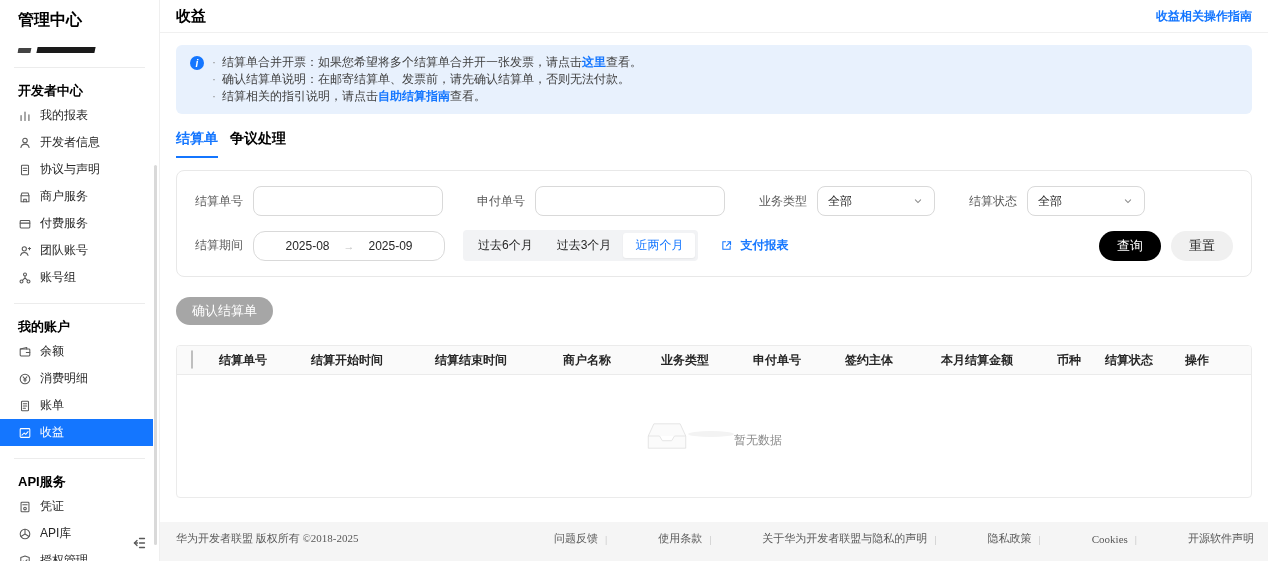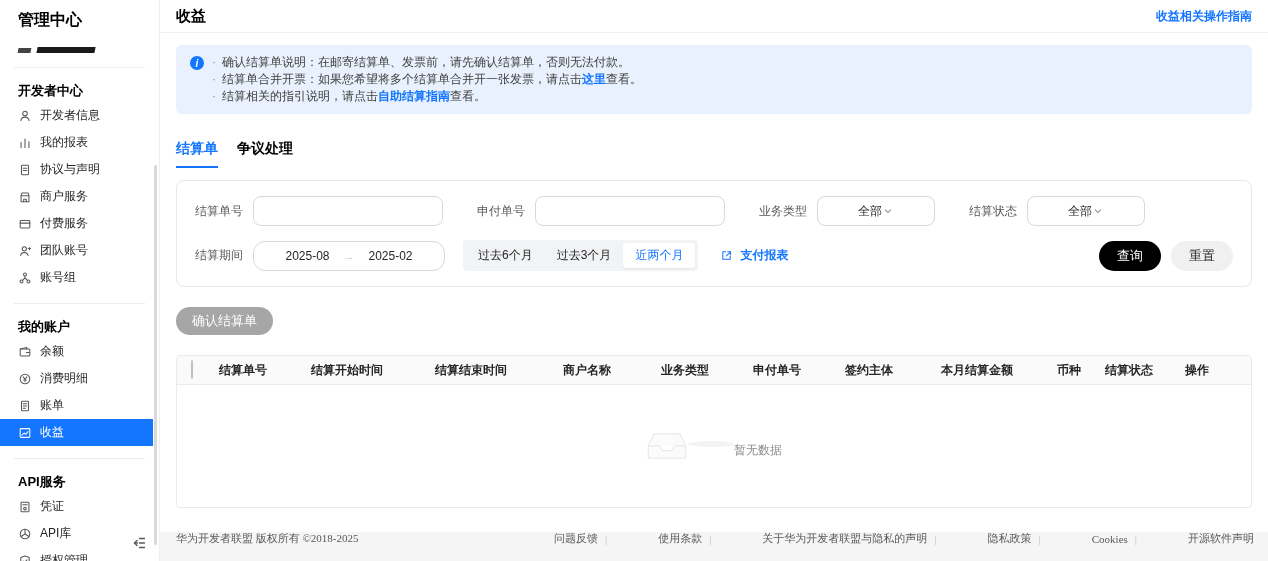--- a/index.html
+++ b/index.html
@@ -41,33 +41,33 @@
 
   .banner { display:flex; gap:8px; background:#e8f1fd; border-radius:6px;
     margin-top:12px; padding:9px 14px; }
   .banner .info-ic { width:14px; height:14px; min-width:14px; border-radius:50%;
     background:#1476ff; color:#fff; font-size:10px; font-weight:bold; font-style:italic;
     display:flex; align-items:center; justify-content:center; margin-top:2px; }
   .banner-lines { font-size:12px; color:#404040; line-height:17px; }
   .banner-line .bullet { color:#8c8c8c; margin-right:6px; }
   .banner-line .lnk { color:#1476ff; font-weight:bold; cursor:pointer; }
 
-  .tabs { display:flex; gap:19px; margin-top:26px; }
+  .tabs { display:flex; gap:12px; margin-top:16px; }
   .tab { font-size:14px; font-weight:bold; color:#000; padding-bottom:8px; cursor:pointer; }
   .tab.active { color:#1476ff; border-bottom:2px solid #1476ff; }
 
   .filter-card { border:1px solid #e8e8e8; border-radius:8px; margin-top:12px; padding:15px 18px; }
   .f-row { display:flex; align-items:center; position:relative; }
   .f-row + .f-row { margin-top:14px; }
   .f-label { font-size:12px; color:#595959; margin-right:10px; white-space:nowrap; }
   .f-input { width:190px; height:30px; border:1px solid #d9d9d9; border-radius:8px;
     padding:0 10px; font-size:12px; outline:none; background:#fff; }
   .f-gap { width:34px; }
   .f-select { width:118px; height:30px; border:1px solid #d9d9d9; border-radius:8px;
-    display:flex; align-items:center; justify-content:center; padding:0 10px;
+    display:flex; align-items:center; justify-content:space-between; padding:0 10px;
     font-size:12px; color:#262626; cursor:pointer; background:#fff; }
   .f-select .chev { width:12px; height:12px; color:#8c8c8c; display:flex; }
   .daterange { width:192px; height:30px; border:1px solid #d9d9d9; border-radius:12px;
     display:flex; align-items:center; justify-content:center; gap:14px; font-size:12px; cursor:pointer; }
   .daterange .arrow { color:#bfbfbf; font-size:11px; }
   .seg { display:flex; background:#f2f3f5; border-radius:4px; padding:3px; margin-left:18px; }
   .seg-item { font-size:12px; color:#262626; padding:4px 12px; border-radius:3px; cursor:pointer; white-space:nowrap; }
   .seg-item.active { background:#fff; color:#1476ff; box-shadow:0 1px 2px rgba(0,0,0,.06); }
   .pay-report { display:flex; align-items:center; gap:7px; margin-left:22px;
     font-size:12px; color:#1476ff; font-weight:bold; cursor:pointer; }
@@ -110,33 +110,33 @@
     <div class="sb-clipped">
       <i class="c1"></i>
         <i class="c2"></i>
     </div>
     <div id="sb-sections">
         <div class="sb-divider"></div>
         <div class="sb-heading">开发者中心</div>
         <div class="sb-item">
           <span class="ic">
             <svg viewBox="0 0 16 16" fill="none" stroke="currentColor" stroke-width="1.2" stroke-linecap="round" stroke-linejoin="round">
+              <path d="M3.5 13V7.5M8 13V3.5M12.5 13V6.5"></path>
+            </svg>
+          </span>
+          <span>我的报表</span>
+        </div>
+        <div class="sb-item">
+          <span class="ic">
+            <svg viewBox="0 0 16 16" fill="none" stroke="currentColor" stroke-width="1.2" stroke-linecap="round" stroke-linejoin="round">
               <circle cx="8" cy="5.2" r="2.6"></circle>
               <path d="M3.3 13.2c.5-2.6 2.4-3.9 4.7-3.9s4.2 1.3 4.7 3.9"></path>
             </svg>
           </span>
           <span>开发者信息</span>
-        </div>
-        <div class="sb-item">
-          <span class="ic">
-            <svg viewBox="0 0 16 16" fill="none" stroke="currentColor" stroke-width="1.2" stroke-linecap="round" stroke-linejoin="round">
-              <path d="M3.5 13V7.5M8 13V3.5M12.5 13V6.5"></path>
-            </svg>
-          </span>
-          <span>我的报表</span>
         </div>
         <div class="sb-item">
           <span class="ic">
             <svg viewBox="0 0 16 16" fill="none" stroke="currentColor" stroke-width="1.2" stroke-linecap="round" stroke-linejoin="round">
               <rect x="4" y="2.5" width="8" height="11" rx="1"></rect>
               <path d="M6 6h4M6 8.5h4"></path>
             </svg>
           </span>
           <span>协议与声明</span>
         </div>
@@ -263,22 +263,22 @@
     <div class="topbar">
       <div class="topbar-title">收益</div>
       <div class="guide-link">收益相关操作指南</div>
     </div>
 
     <div class="content">
 
       <div class="banner">
         <div class="info-ic">i</div>
         <div class="banner-lines" id="banner-lines">
+            <div class="banner-line"><span class="bullet">·</span><span>结算单合并开票：如果您希望将多个结算单合并开一张发票，请点击</span><span class="lnk">这里</span><span>查看。</span></div>
             <div class="banner-line"><span class="bullet">·</span><span>确认结算单说明：在邮寄结算单、发票前，请先确认结算单，否则无法付款。</span></div>
-            <div class="banner-line"><span class="bullet">·</span><span>结算单合并开票：如果您希望将多个结算单合并开一张发票，请点击</span><span class="lnk">这里</span><span>查看。</span></div>
             <div class="banner-line"><span class="bullet">·</span><span>结算相关的指引说明，请点击</span><span class="lnk">自助结算指南</span><span>查看。</span></div>
           </div>
       </div>
 
       <div class="tabs">
         <div class="tab active">结算单</div>
         <div class="tab">争议处理</div>
       </div>
 
       <div class="filter-card">
@@ -308,21 +308,21 @@
                 </svg>
             </span>
           </div>
         </div>
 
         <div class="f-row">
           <span class="f-label">结算期间</span>
           <div class="daterange">
             <span>2025-08</span>
             <span class="arrow">→</span>
-            <span>2025-02</span>
+            <span>2025-09</span>
           </div>
           <div class="seg" id="seg-control">
               <span class="seg-item">过去6个月</span>
               <span class="seg-item">过去3个月</span>
               <span class="seg-item active">近两个月</span>
             </div>
           <div class="pay-report">
             <svg viewBox="0 0 16 16" fill="none" stroke="currentColor" stroke-width="1.3" stroke-linecap="round">
               <path d="M7 3.5H3.5v9h9V9"></path>
                 <path d="M9.5 3.5H13V7"></path>

